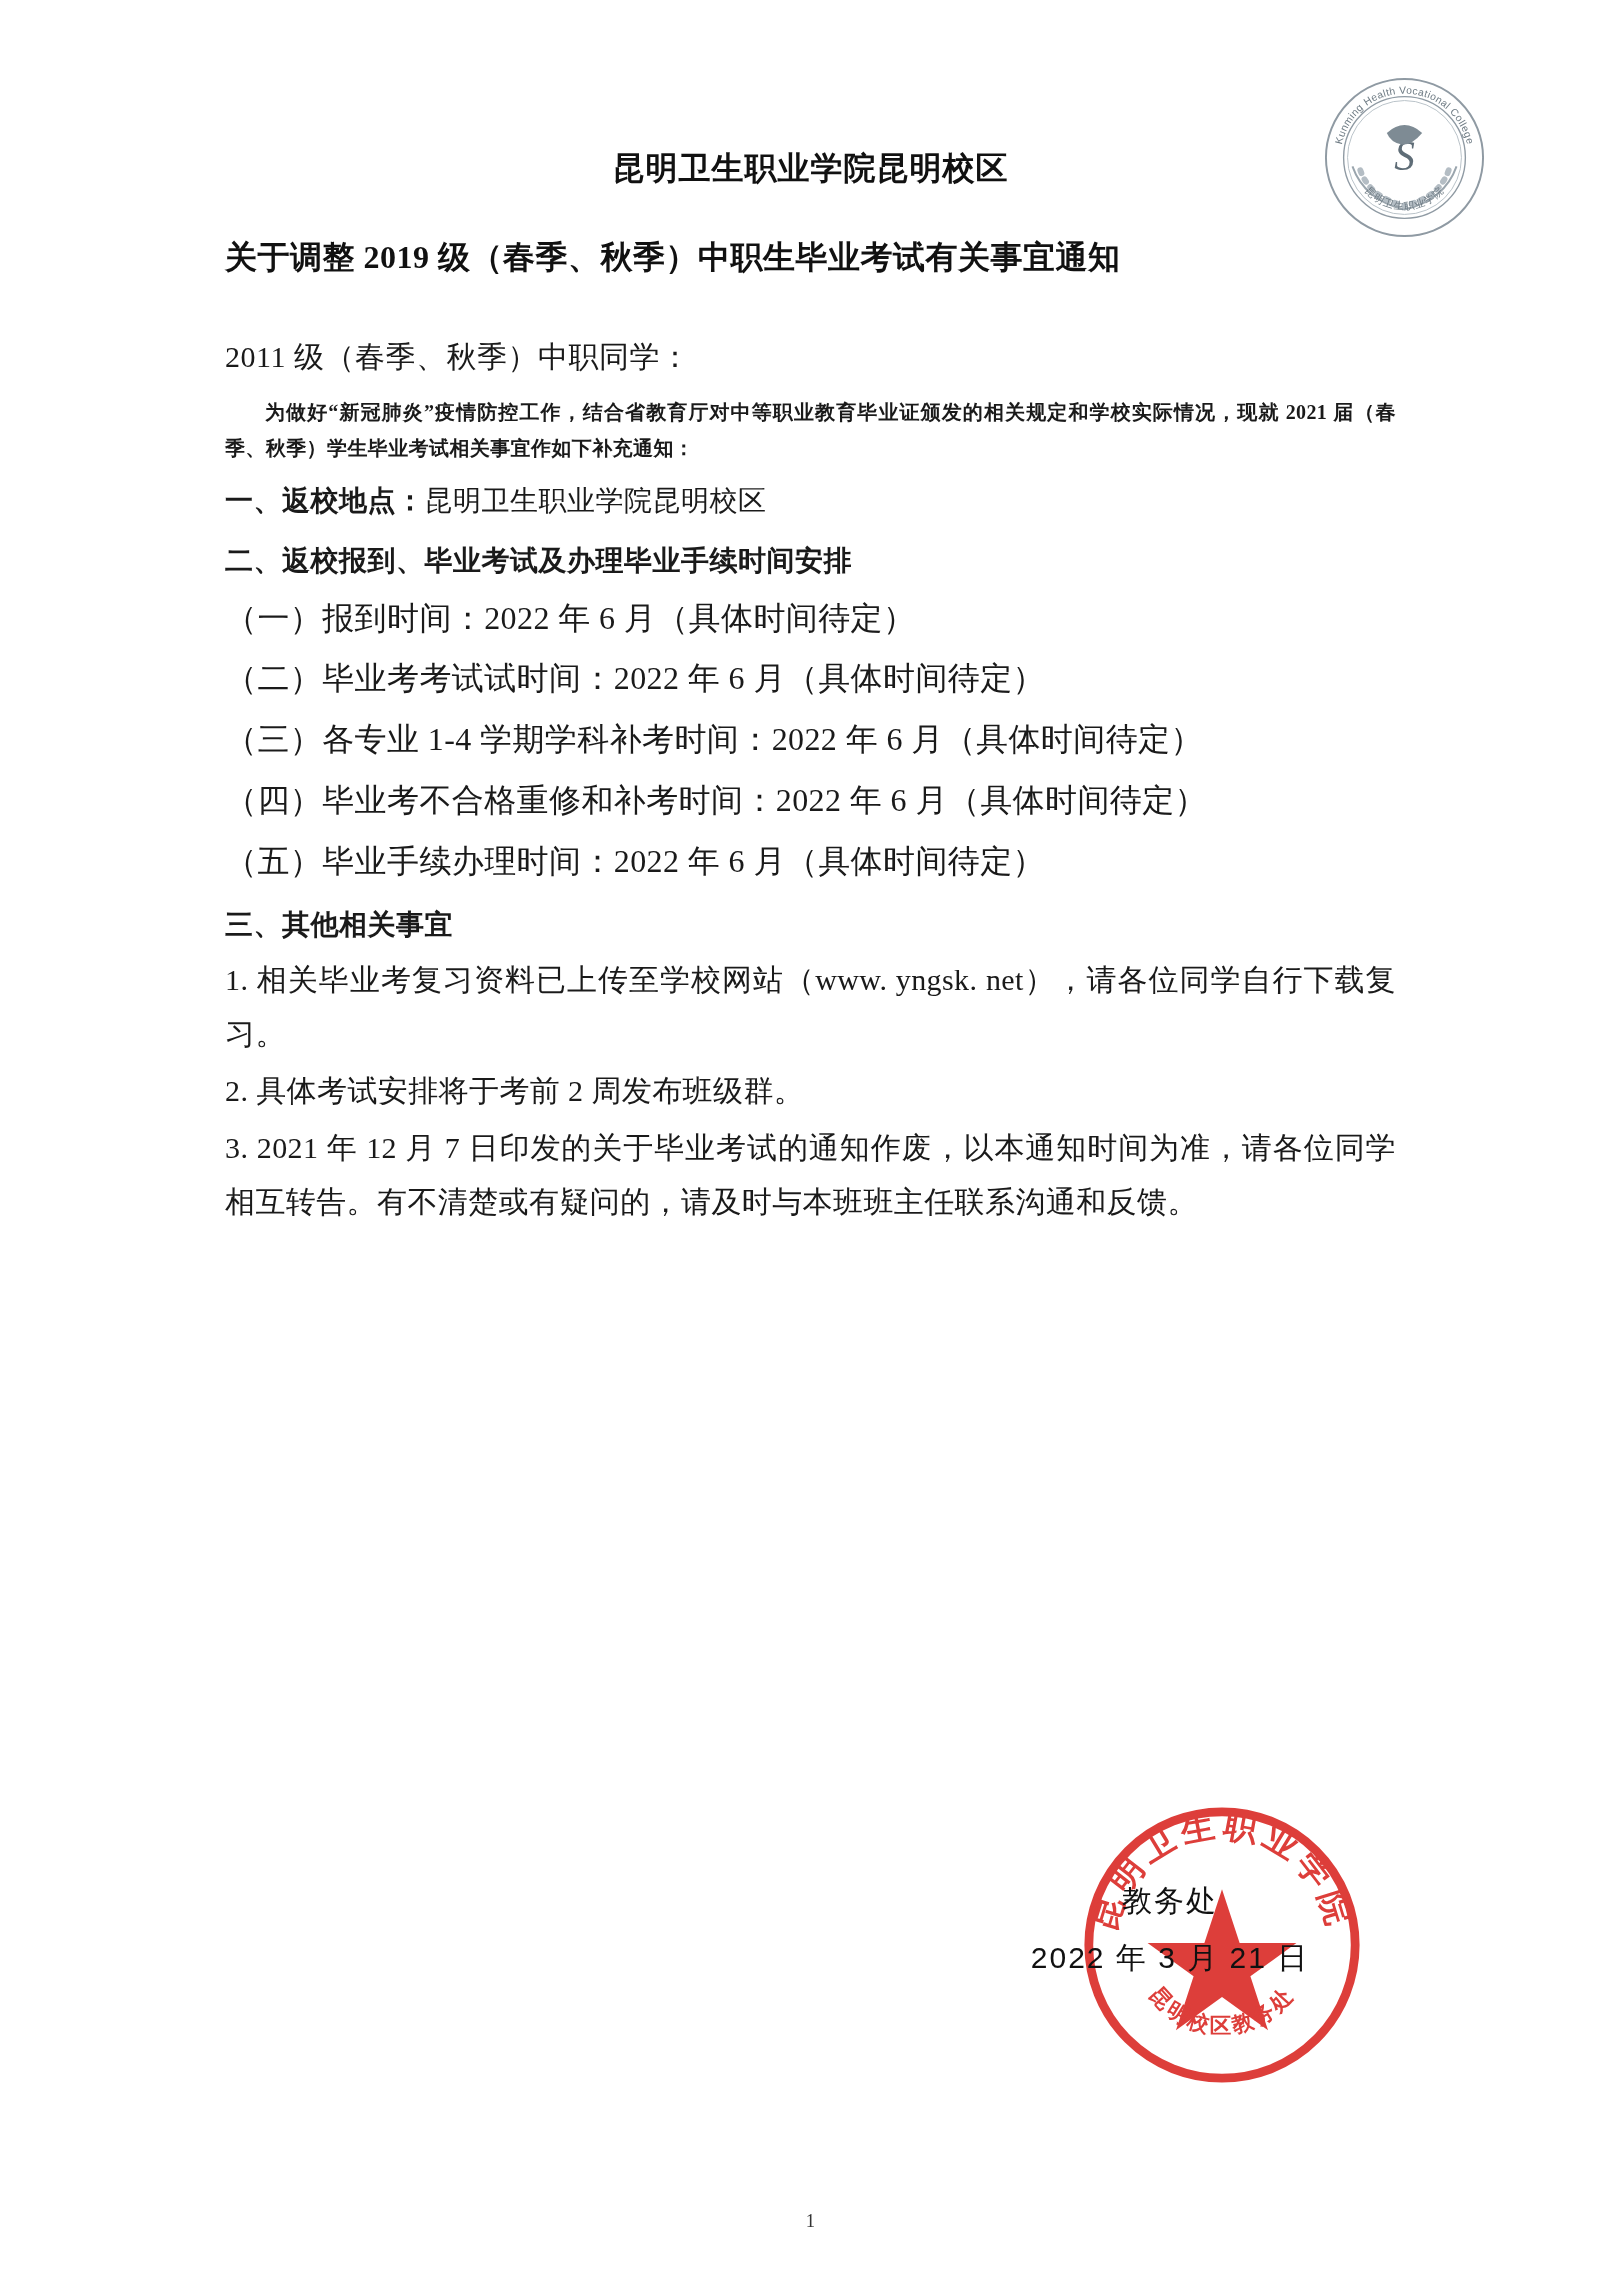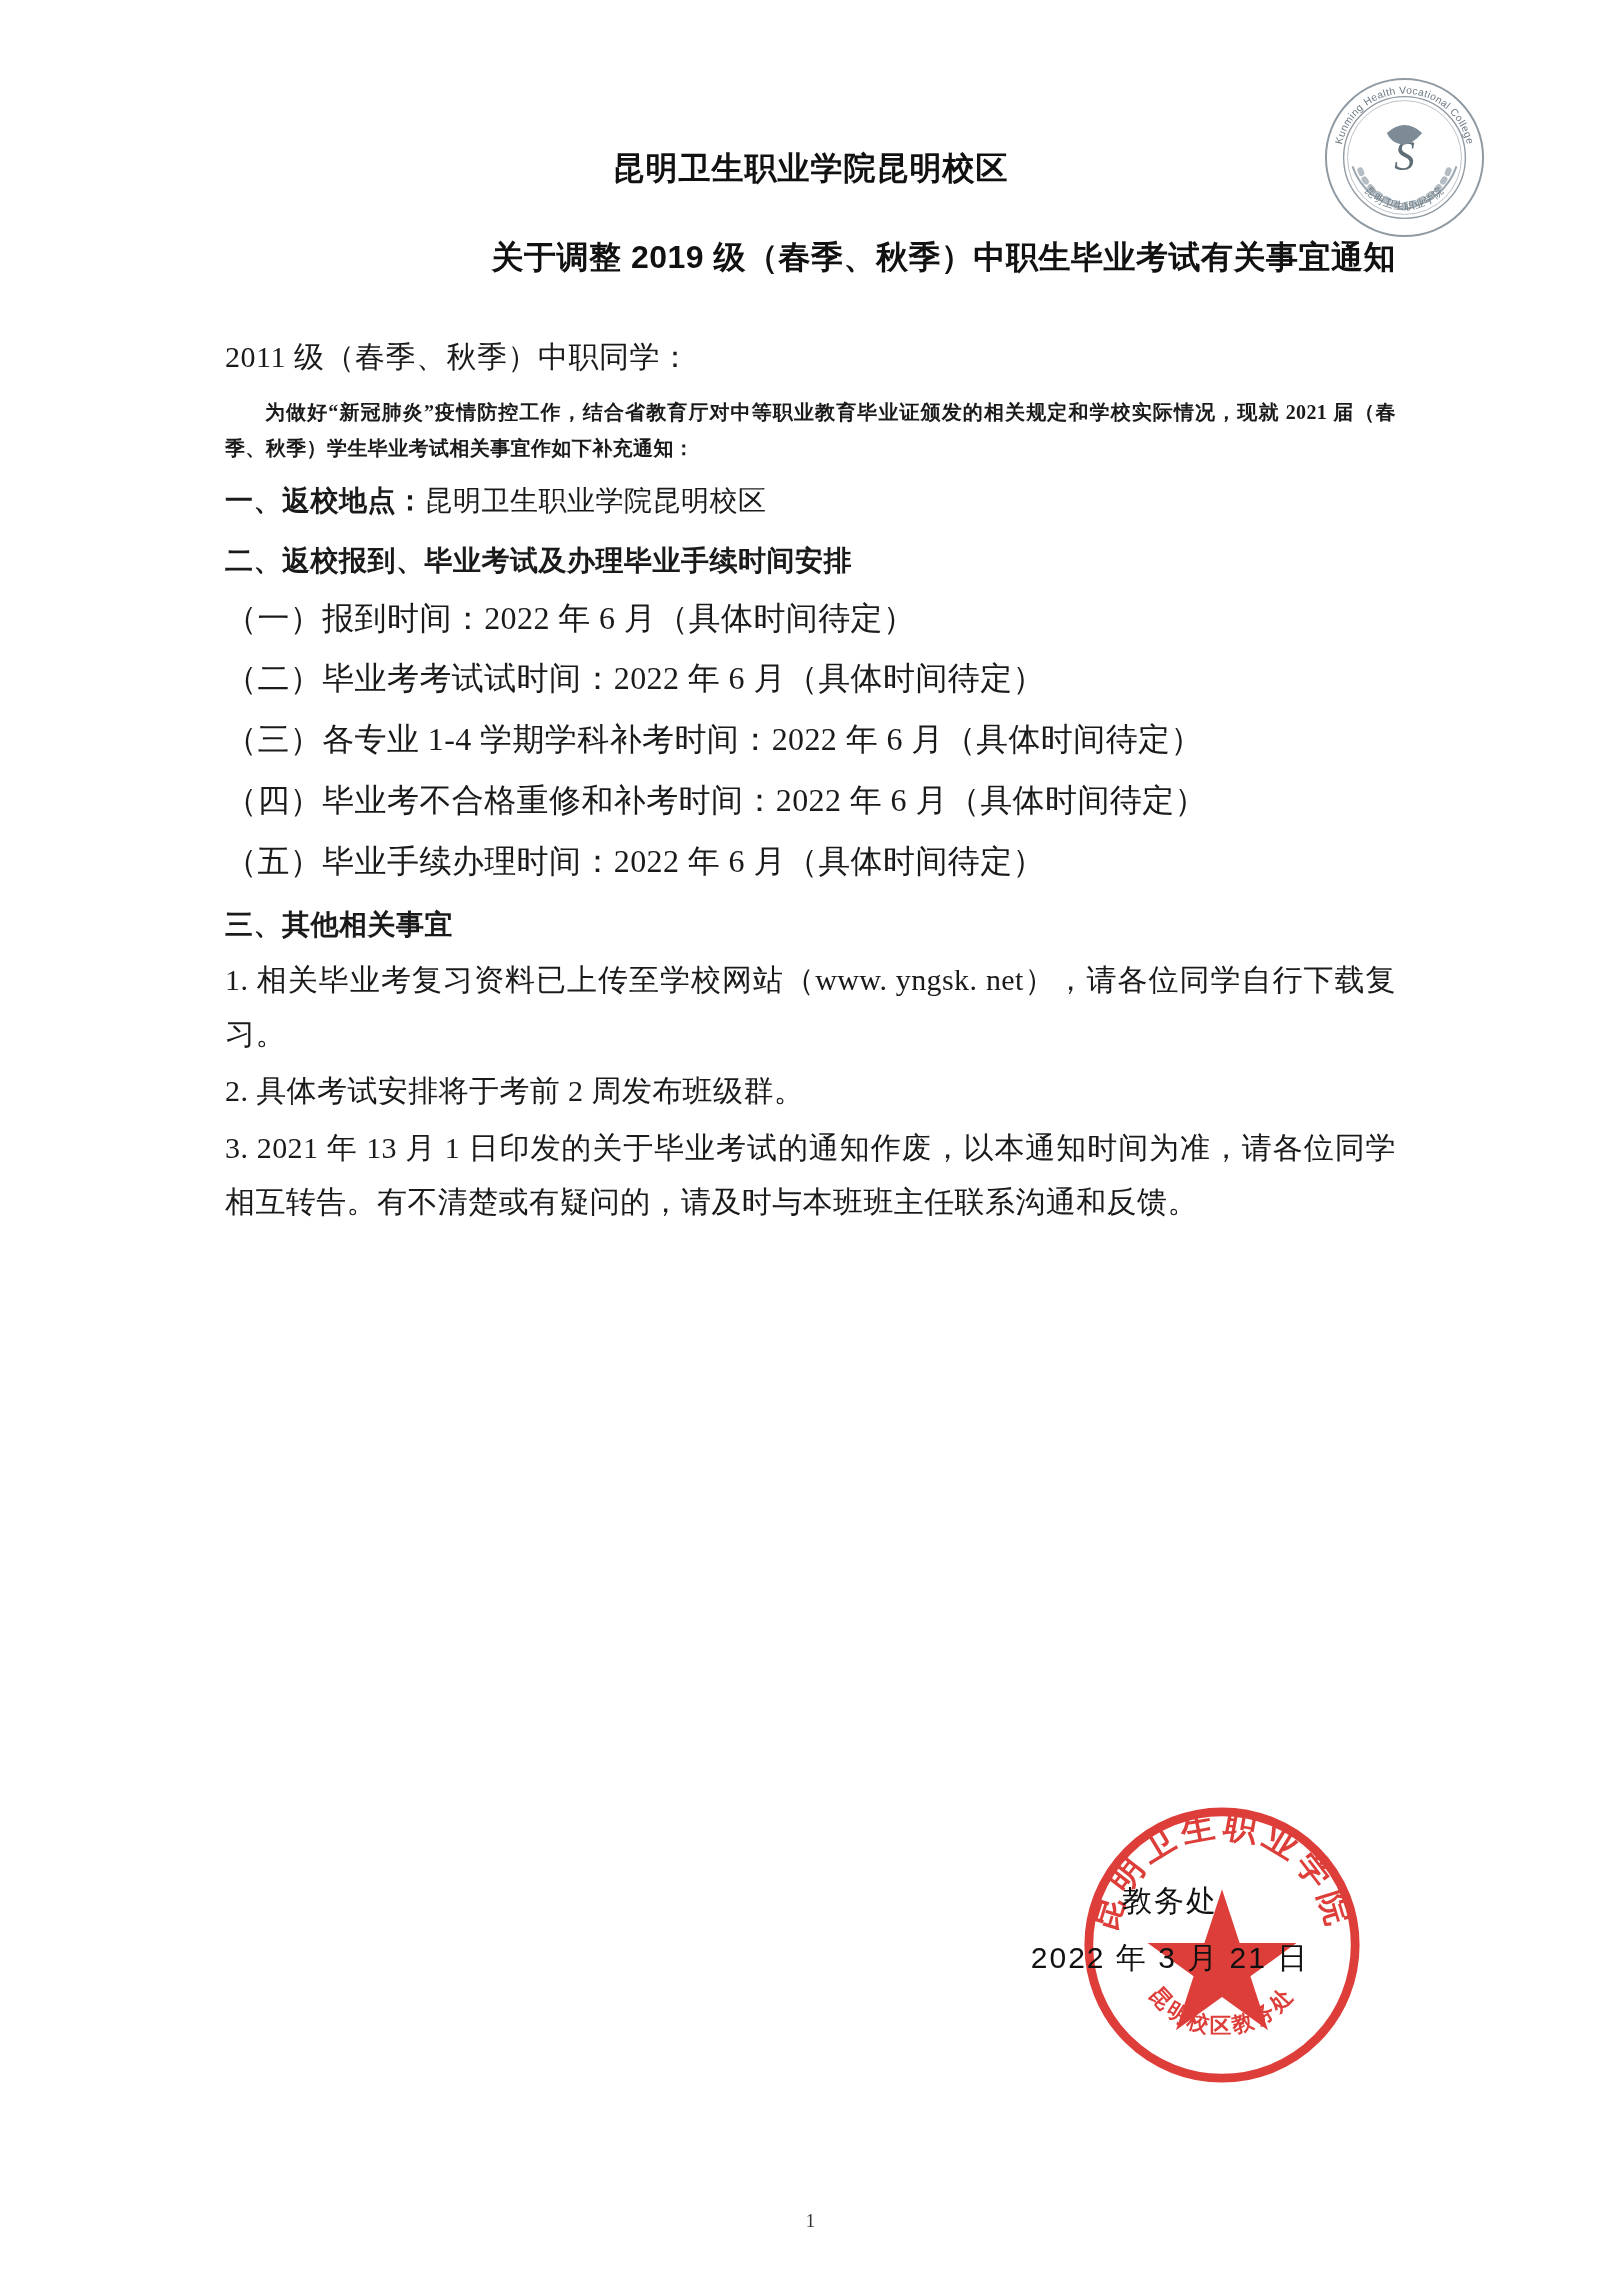--- a/index.html
+++ b/index.html
@@ -38,22 +38,22 @@
   .title-main {
     text-align: center;
     font-family: "Liberation Sans", "DejaVu Sans", sans-serif;
     font-weight: bold;
     font-size: 32px;
     letter-spacing: 1px;
     margin: 0 0 45px 0;
     color: #111;
   }
   .title-sub {
-    text-align: right;
-    font-family: Liberation Sans, sans-serif;
+    text-align: left;
+    font-family: Liberation Serif, serif;
     font-weight: bold;
     font-size: 32px;
     letter-spacing: 0.5px;
     margin: 12px 0 51px 0;
     color: #111;
   }
 
   
   .salutation {
     font-size: 30px;
@@ -186,21 +186,21 @@
   <div class="item">（一）报到时间：2022 年 6 月（具体时间待定）</div>
   <div class="item">（二）毕业考考试试时间：2022 年 6 月（具体时间待定）</div>
   <div class="item">（三）各专业 1-4 学期学科补考时间：2022 年 6 月（具体时间待定）</div>
   <div class="item">（四）毕业考不合格重修和补考时间：2022 年 6 月（具体时间待定）</div>
   <div class="item">（五）毕业手续办理时间：2022 年 6 月（具体时间待定）</div>
 
   <div class="heading">三、其他相关事宜</div>
 
   <div class="numitem">1. 相关毕业考复习资料已上传至学校网站（www. yngsk. net），请各位同学自行下载复习。</div>
   <div class="numitem">2. 具体考试安排将于考前 2 周发布班级群。</div>
-  <div class="numitem">3. 2021 年 13 月 1 日印发的关于毕业考试的通知作废，以本通知时间为准，请各位同学相互转告。有不清楚或有疑问的，请及时与本班班主任联系沟通和反馈。</div>
+  <div class="numitem">3. 2021 年 12 月 7 日印发的关于毕业考试的通知作废，以本通知时间为准，请各位同学相互转告。有不清楚或有疑问的，请及时与本班班主任联系沟通和反馈。</div>
 
   <div class="seal">
     <svg width="284" height="284" viewBox="0 0 290 290" xmlns="http://www.w3.org/2000/svg">
       <circle cx="145" cy="145" r="136" fill="none" stroke="#d9241f" stroke-width="9"></circle>
       <polygon fill="#d9241f" points="145,88 163,143 221,143 174,177 192,232 145,198 98,232 116,177 69,143 127,143"></polygon>
       <defs>
         <path id="sealArcTop" d="M35 145 a110 110 0 0 1 220 0"></path>
         <path id="sealArcBot" d="M55 145 a90 90 0 0 0 180 0"></path>
       </defs>
       <text font-family="Liberation Serif, serif" font-size="34" font-weight="bold" fill="#d9241f" letter-spacing="6">

